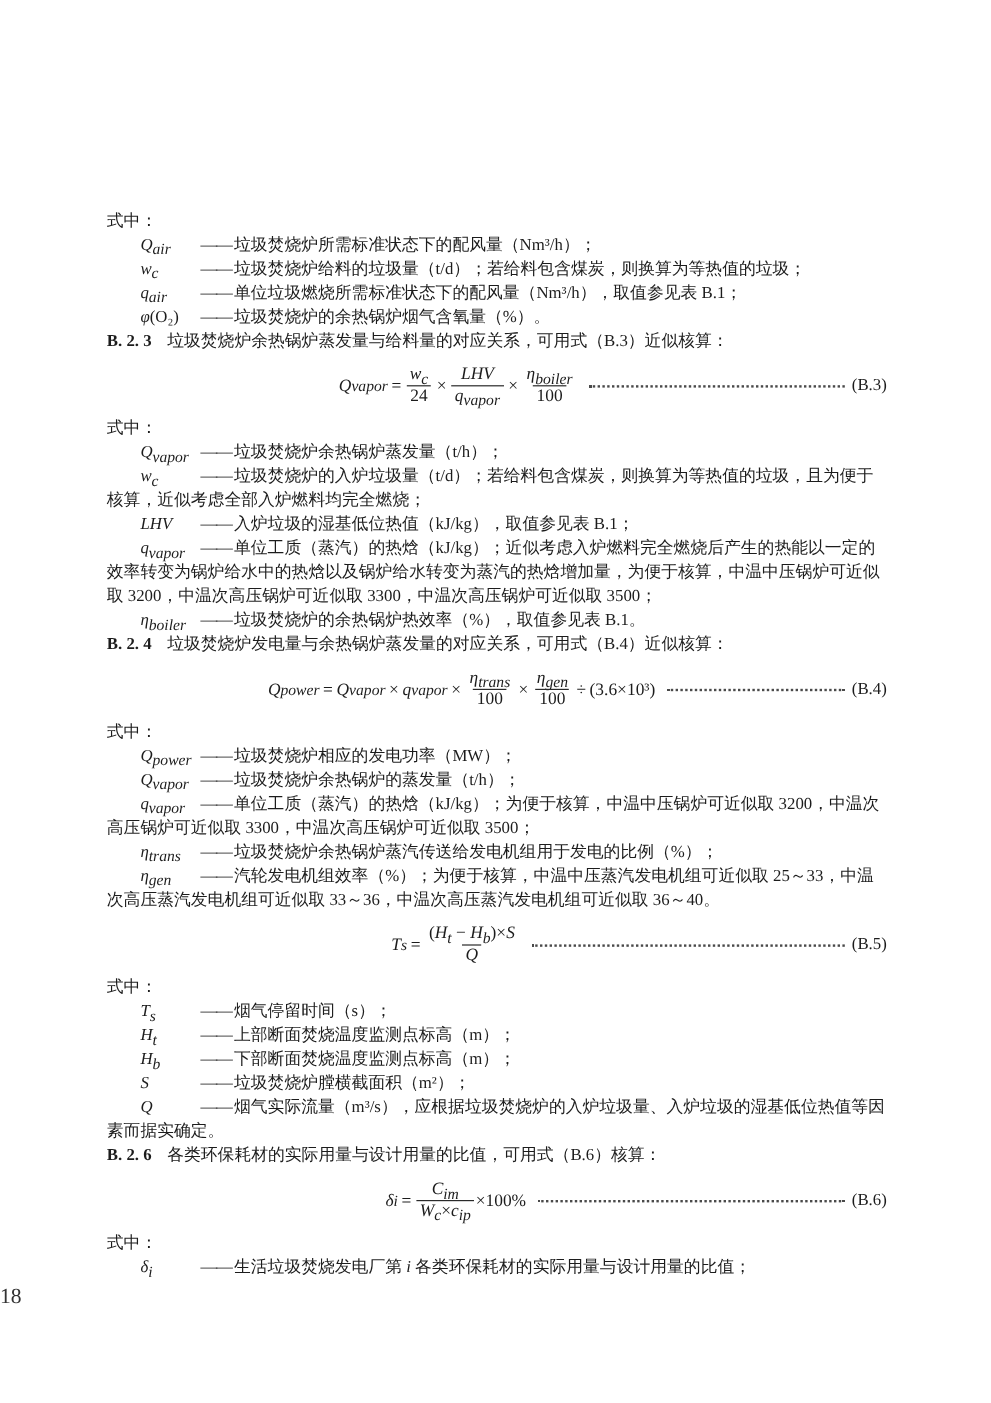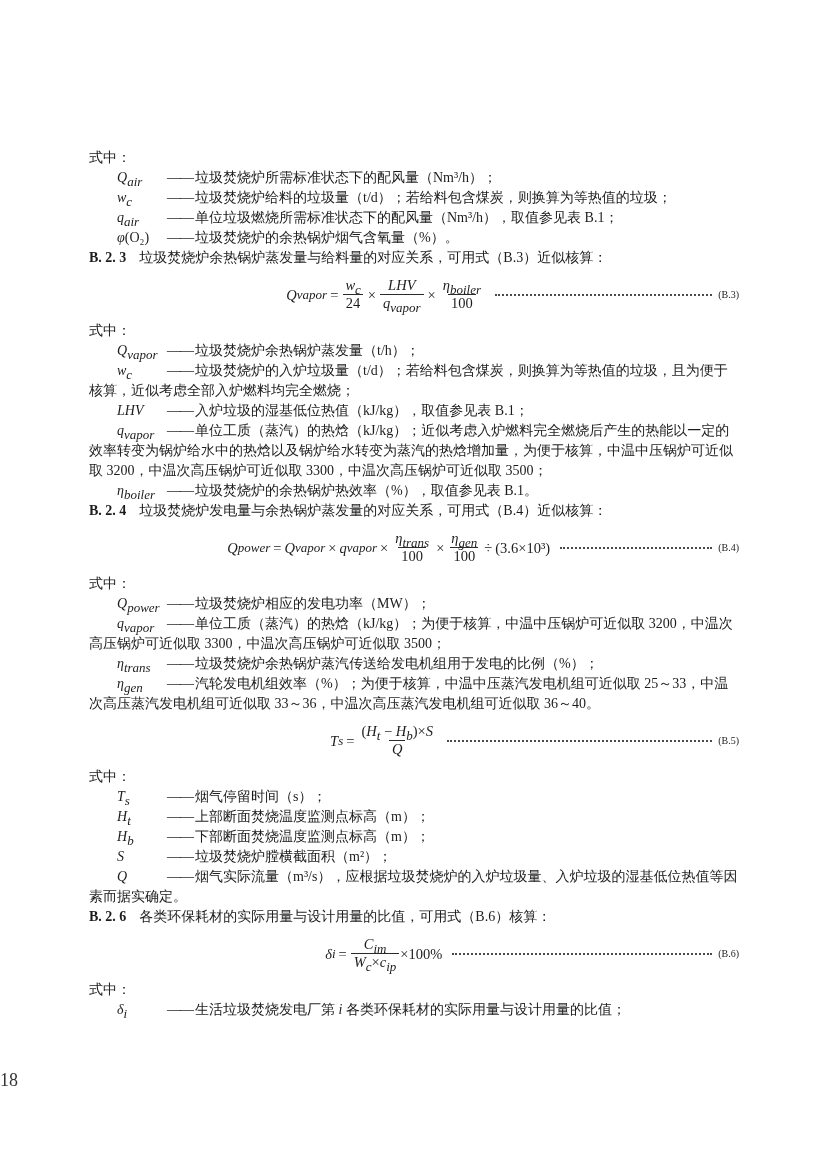--- a/index.html
+++ b/index.html
@@ -5,21 +5,21 @@
   html,body { margin:0; padding:0; background:#ffffff; }
   .page {
     position:relative;
     width:826px; height:1169px;
     background:#ffffff;
     overflow:hidden;
     font-family:"Liberation Serif","DejaVu Serif",serif;
     color:#1c1c1c;
   }
   .content {
-    position:absolute; left:89px; top:148px; width:650px;
+    position:absolute; left:89px; top:175px; width:650px;
     font-size:14px; line-height:20px;
   }
   p { margin:0; }
   .where { text-indent:0; }
   .def-item { text-indent:28px; }
   .sym {
     display:inline-block; min-width:50px; text-indent:0;
     font-style:italic;
   }
   .sym .upr { font-style:normal; }
@@ -30,21 +30,21 @@
   .formula-row {
     display:flex; align-items:center;
     margin:9px 0 9px 0; width:650px;
   }
   .fspacer { flex:1 1 0; }
   .dots {
     flex:1.1 1 0; height:0;
     border-bottom:2px dotted #4a4a4a;
     margin:0 6px 0 10px;
   }
-  .eqnum { font-size:10px; flex:0 0 auto; }
+  .eqnum { font-size:14px; flex:0 0 auto; }
   .formula {
     display:inline-flex; align-items:center;
     font-size:14.5px; font-style:italic; white-space:nowrap;
     flex:0 0 auto;
   }
   .formula .op { font-style:normal; padding:0 3px; }
   .formula .up { font-style:normal; }
   .frac {
     display:inline-flex; flex-direction:column; align-items:center;
     line-height:17px; margin:0 1px; text-align:center;
@@ -128,20 +128,21 @@
           </span>
         <span class="op">÷</span>
         <span class="up">(3.6×10³)</span>
       </span>
       <span class="dots"></span>
       <span class="eqnum">(B.4)</span>
     </div>
 
     <p class="where">式中：</p>
     <p class="def-item"><span class="sym"><span class="v">Q</span><sub>power</sub></span><span class="dash">——</span><span class="dtext">垃圾焚烧炉相应的发电功率（MW）；</span></p>
+    <p class="def-item"><span class="sym"><span class="v">Q</span><sub>vapor</sub></span><span class="dash">——</span><span class="dtext">垃圾焚烧炉余热锅炉的蒸发量（t/h）；</span></p>
     <p class="def-item"><span class="sym"><span class="v">q</span><sub>vapor</sub></span><span class="dash">——</span><span class="dtext">单位工质（蒸汽）的热焓（kJ/kg）；为便于核算，中温中压锅炉可近似取 3200，中温次高压锅炉可近似取 3300，中温次高压锅炉可近似取 3500；</span></p>
     <p class="def-item"><span class="sym"><span class="v">η</span><sub>trans</sub></span><span class="dash">——</span><span class="dtext">垃圾焚烧炉余热锅炉蒸汽传送给发电机组用于发电的比例（%）；</span></p>
     <p class="def-item"><span class="sym"><span class="v">η</span><sub>gen</sub></span><span class="dash">——</span><span class="dtext">汽轮发电机组效率（%）；为便于核算，中温中压蒸汽发电机组可近似取 25～33，中温次高压蒸汽发电机组可近似取 33～36，中温次高压蒸汽发电机组可近似取 36～40。</span></p>
 
 
     <div class="formula-row">
       <span class="fspacer"></span>
       <span class="formula">
         <span class="v">T</span>
           <sub>s</sub>

